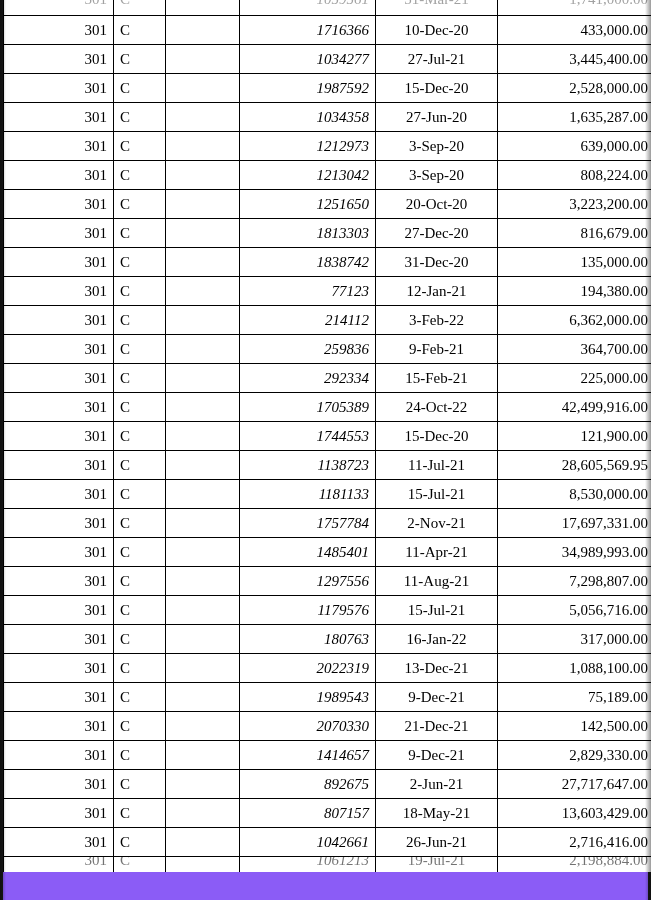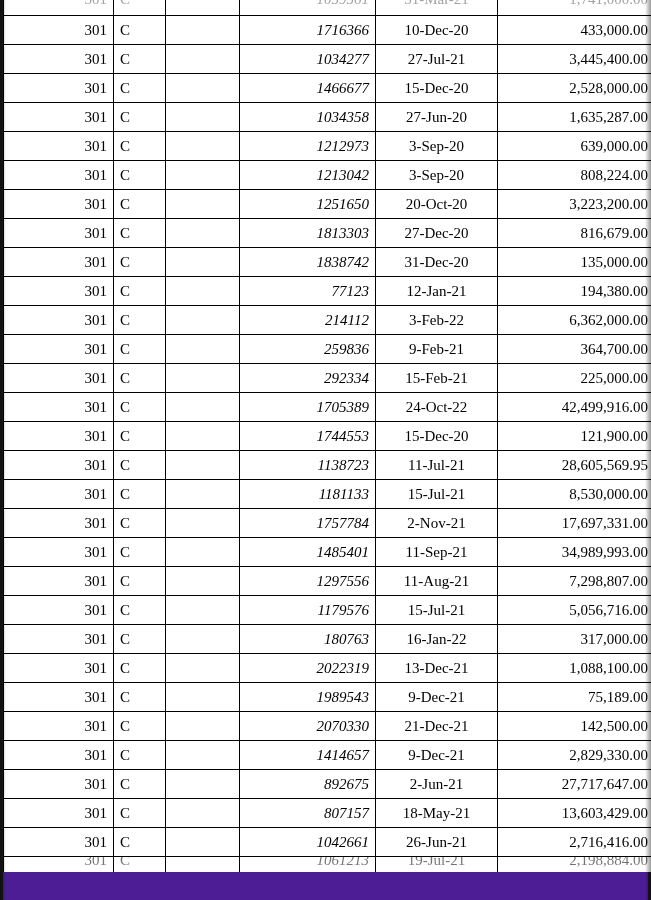--- a/index.html
+++ b/index.html
@@ -22,21 +22,21 @@
   }
   .scan {
     position: absolute;
     left: 0;
     top: 0;
     width: 651px;
     height: 900px;
     box-sizing: border-box;
     border-left: 3px solid #1a1a1a;
     border-right: 3px solid #1a1a1a;
-    background: #4c1d95;
+    background: #8b5cf6;
   }
   table.ledger {
     border-collapse: collapse;
     width: 651px;
     table-layout: fixed;
     margin: 0;
     padding: 0;
   }
   table.ledger td {
     border-top: 1px solid #000000;
@@ -159,21 +159,21 @@
             <td class="code">C</td>
             <td class="blank"></td>
             <td class="ref">1034277</td>
             <td class="date">27-Jul-21</td>
             <td class="amt">3,445,400.00</td>
           </tr>
           <tr>
             <td class="acct">301</td>
             <td class="code">C</td>
             <td class="blank"></td>
-            <td class="ref">1466677</td>
+            <td class="ref">1987592</td>
             <td class="date">15-Dec-20</td>
             <td class="amt">2,528,000.00</td>
           </tr>
           <tr>
             <td class="acct">301</td>
             <td class="code">C</td>
             <td class="blank"></td>
             <td class="ref">1034358</td>
             <td class="date">27-Jun-20</td>
             <td class="amt">1,635,287.00</td>
@@ -288,21 +288,21 @@
             <td class="blank"></td>
             <td class="ref">1757784</td>
             <td class="date">2-Nov-21</td>
             <td class="amt">17,697,331.00</td>
           </tr>
           <tr>
             <td class="acct">301</td>
             <td class="code">C</td>
             <td class="blank"></td>
             <td class="ref">1485401</td>
-            <td class="date">11-Sep-21</td>
+            <td class="date">11-Apr-21</td>
             <td class="amt">34,989,993.00</td>
           </tr>
           <tr>
             <td class="acct">301</td>
             <td class="code">C</td>
             <td class="blank"></td>
             <td class="ref">1297556</td>
             <td class="date">11-Aug-21</td>
             <td class="amt">7,298,807.00</td>
           </tr>

